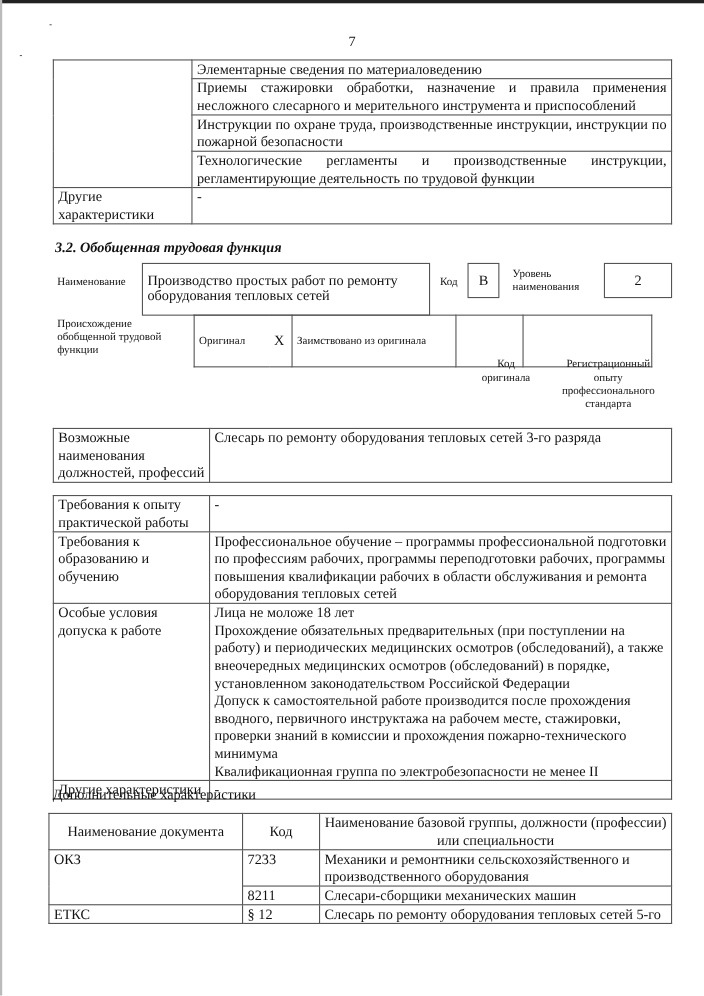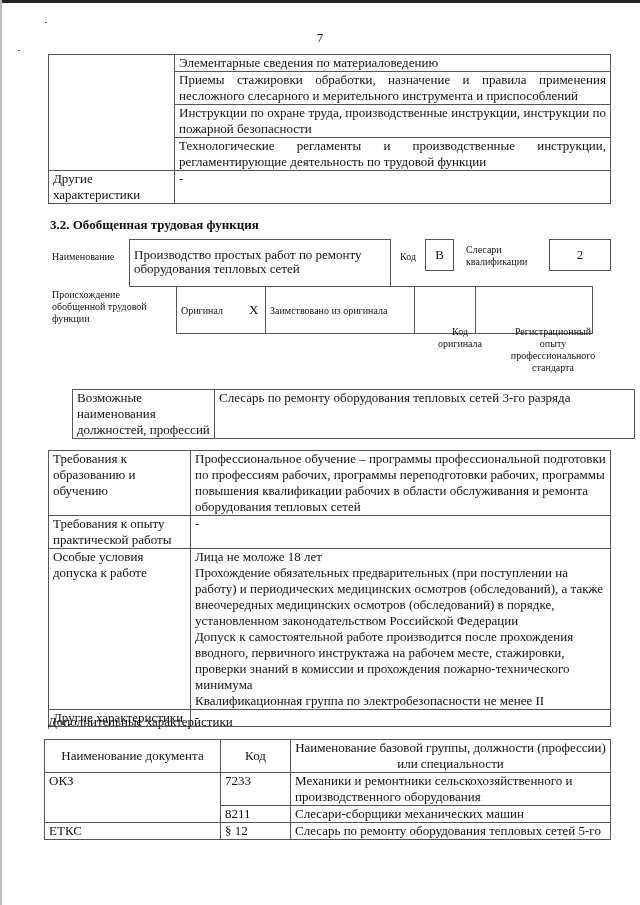--- a/index.html
+++ b/index.html
@@ -6,24 +6,24 @@
   body { width:640px; height:905px; position:relative; overflow:hidden;
          font-family:"Liberation Serif","DejaVu Serif",serif; color:#111; }
   .topbar { position:absolute; left:0; top:0; width:640px; height:3px; background:#222; }
   .leftedge { position:absolute; left:0; top:0; width:2px; height:905px; background:#bbb; }
   .speck { position:absolute; width:2px; height:1px; background:#666; }
   .pagenum { position:absolute; top:30px; left:0; width:640px; text-align:center; font-size:13px; }
   table { border-collapse:collapse; position:absolute; }
   td, th { border:1px solid #555; vertical-align:top; padding:0 4px; font-weight:normal; }
   .t1 { left:48px; top:54px; width:563px; font-size:13px; line-height:16px; }
   .t1 td.j { text-align:justify; text-align-last:left; }
-  .h32 { position:absolute; left:50px; top:217px; font-size:13px; font-weight:bold; }
+  .h32 { position:absolute; left:50px; top:217px; font-size:13px; font-weight:bold;font-style:italic; }
   .lbl { position:absolute; font-size:10px; line-height:12px; }
   .box { position:absolute; border:1px solid #555; }
-  .t3 { left:48px; top:389px; width:563px; font-size:13px; line-height:16px;margin-left:24px; }
+  .t3 { left:48px; top:389px; width:563px; font-size:13px; line-height:16px; }
   .t4 { left:48px; top:450px; width:563px; font-size:13px; line-height:16px; }
   .addl { position:absolute; left:48px; top:714px; font-size:13px; }
   .t5 { left:44px; top:739px; width:567px; font-size:13px; line-height:16px; }
   .t5 th { text-align:center; vertical-align:middle; }
 </style>
 </head>
 <body>
 
 <div class="topbar"></div>
 <div class="leftedge"></div>
@@ -57,21 +57,21 @@
   </tr>
 </tbody>
   </table>
 
 <div class="h32">3.2. Обобщенная трудовая функция</div>
 
 <div class="lbl" style="left:52px;top:251px">Наименование</div>
 <div class="box" style="left:129px;top:239px;width:252px;height:30px;font-size:13px;line-height:14px;padding:8px 4px">Производство простых работ по ремонту оборудования тепловых сетей</div>
 <div class="lbl" style="left:400px;top:251px">Код</div>
 <div class="box" style="left:425px;top:239px;width:27px;height:30px;font-size:13px;line-height:30px;text-align:center">B</div>
-<div class="lbl" style="left:466px;top:244px;width:80px">Слесари квалификации</div>
+<div class="lbl" style="left:466px;top:244px;width:80px">Уровень наименования</div>
 <div class="box" style="left:549px;top:239px;width:60px;height:30px;font-size:13px;line-height:30px;text-align:center">2</div>
 
 <div class="lbl" style="left:52px;top:289px;width:120px">Происхождение обобщенной трудовой функции</div>
 <table style="left:176px;top:286px;height:48px;font-size:10px">
   <tbody>
       <tr>
     <td style="width:60px;vertical-align:middle;border-right:none">Оригинал</td>
     <td style="width:12px;vertical-align:middle;font-size:13px;border-left:none">X</td>
     <td style="width:140px;vertical-align:middle">Заимствовано из оригинала</td>
     <td style="width:52px"></td>
@@ -95,26 +95,26 @@
 </tbody>
   </table>
 
 <table class="t4">
   <colgroup>
       <col style="width:142px">
       <col>
     </colgroup>
   <tbody>
       <tr>
+    <td>Требования к опыту практической работы</td>
+    <td>-</td>
+  </tr>
+  <tr>
     <td>Требования к образованию и обучению</td>
     <td>Профессиональное обучение – программы профессиональной подготовки по профессиям рабочих, программы переподготовки рабочих, программы повышения квалификации рабочих в области обслуживания и ремонта оборудования тепловых сетей</td>
-  </tr>
-  <tr>
-    <td>Требования к опыту практической работы</td>
-    <td>-</td>
   </tr>
   <tr>
     <td>Особые условия допуска к работе</td>
     <td>
       <div>Лица не моложе 18 лет</div>
       <div>Прохождение обязательных предварительных (при поступлении на работу) и периодических медицинских осмотров (обследований), а также внеочередных медицинских осмотров (обследований) в порядке, установленном законодательством Российской Федерации</div>
       <div>Допуск к самостоятельной работе производится после прохождения вводного, первичного инструктажа на рабочем месте, стажировки, проверки знаний в комиссии и прохождения пожарно-технического минимума</div>
       <div>Квалификационная группа по электробезопасности не менее II</div>
     </td>
   </tr>

